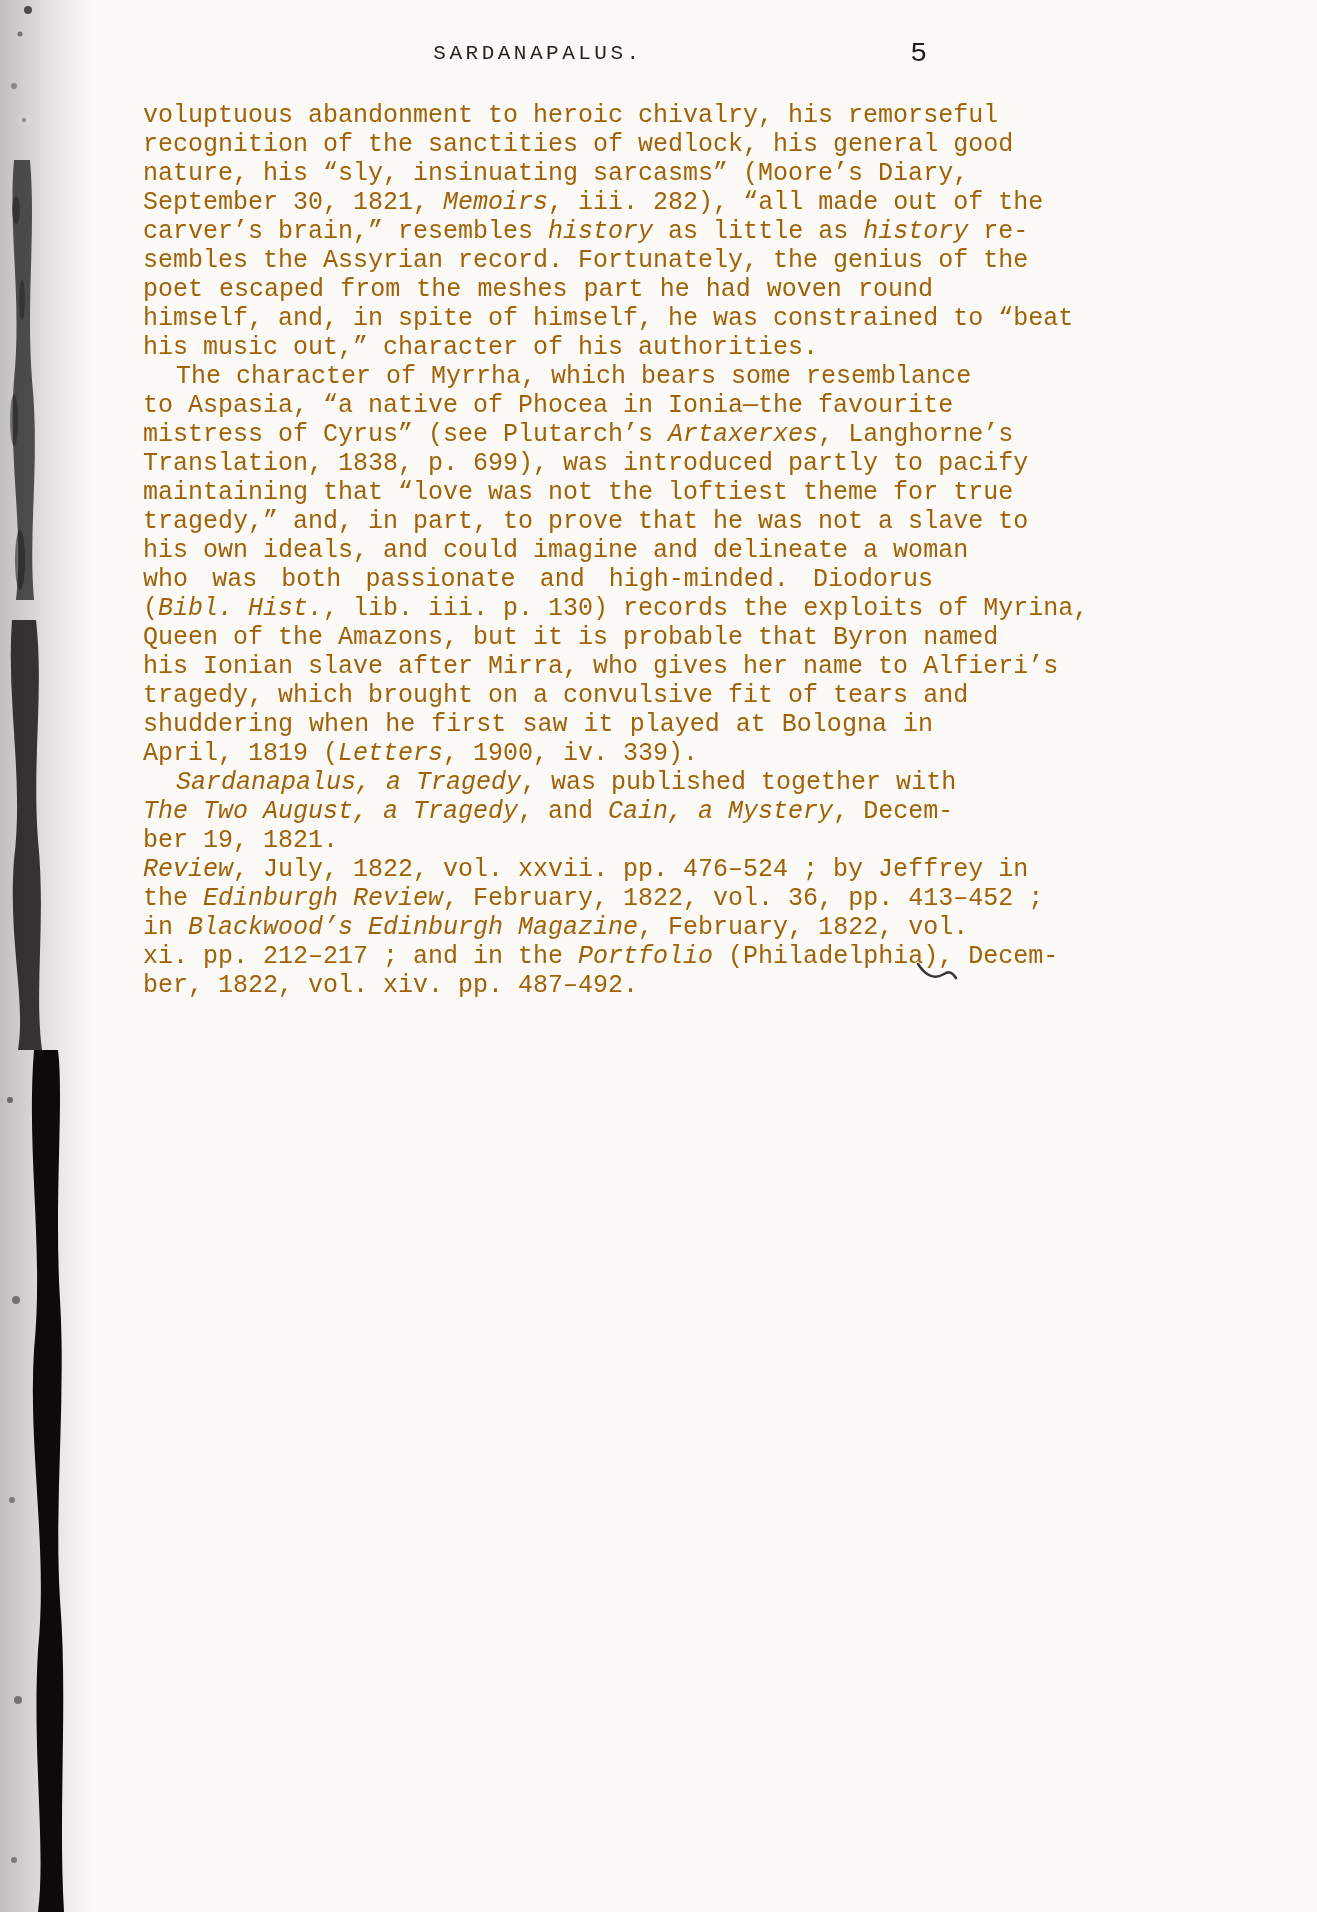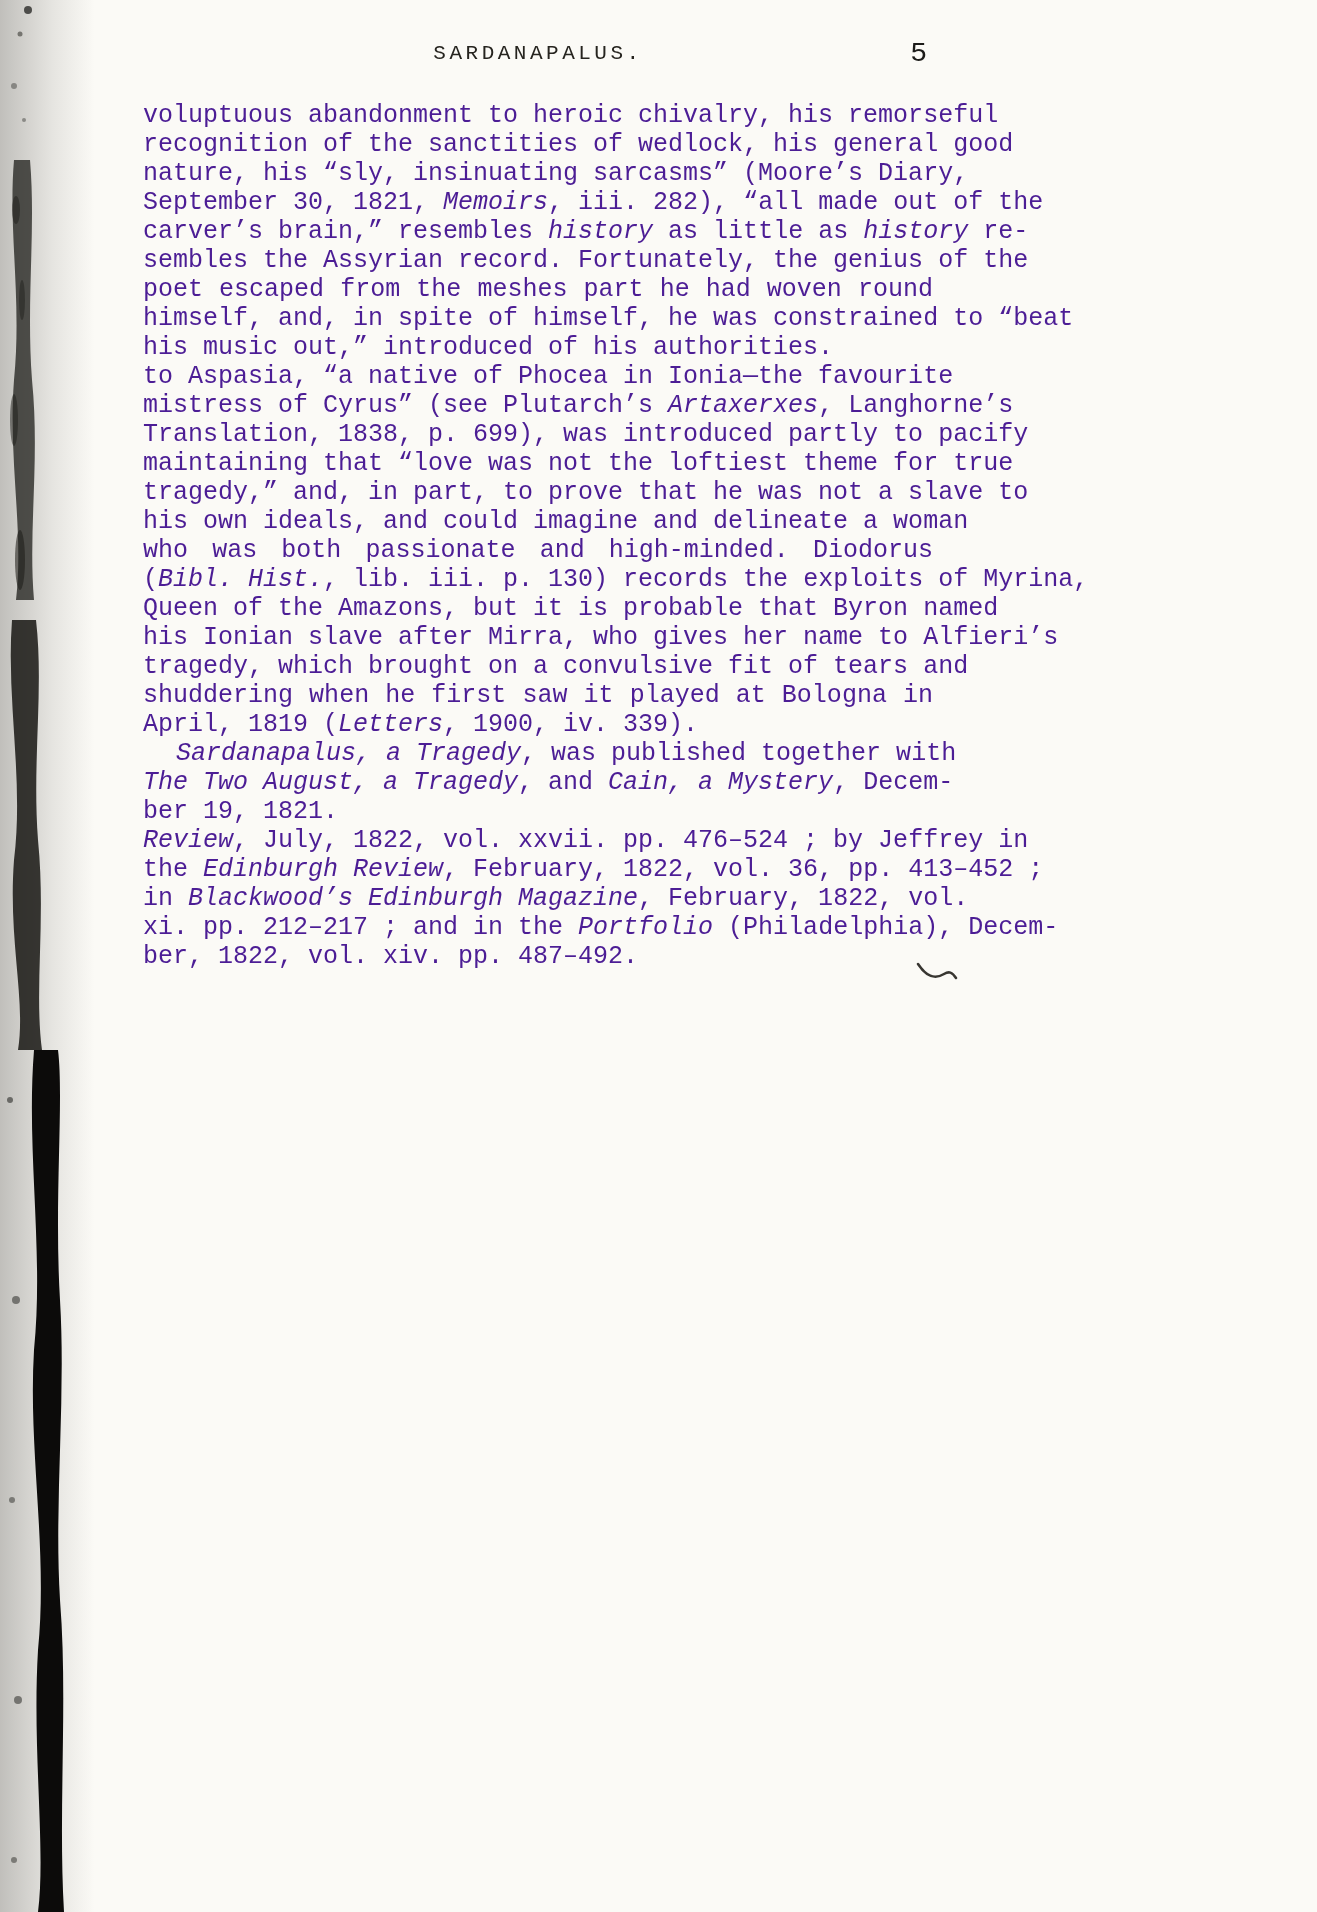--- a/index.html
+++ b/index.html
@@ -35,21 +35,21 @@
     position:absolute;left:143px;top:101px;width:790px;
   }
   .line{
     font-size:25px;
     line-height:29px;
     height:29px;
     white-space:nowrap;      
     text-align:justify;
     text-align-last:justify;
     text-justify:inter-word;
-    color:#4c1d95;
+    color:#a16207;
   }
   .line.last{text-align-last:left;}
   .line.indent{text-indent:33px;}
   .em{font-style:italic;}
   
   .ink-mark{position:absolute;left:916px;top:960px;pointer-events:none;}
 </style>
 </head>
 <body>
 
@@ -85,21 +85,22 @@
 
   <div class="text-block">
       <div class="line"><span>voluptuous abandonment to heroic chivalry, his remorseful</span></div>
       <div class="line"><span>recognition of the sanctities of wedlock, his general good</span></div>
       <div class="line"><span>nature, his “sly, insinuating sarcasms” (Moore’s Diary,</span></div>
       <div class="line"><span>September 30, 1821, </span><span class="em">Memoirs</span><span>, iii. 282), “all made out of the</span></div>
       <div class="line"><span>carver’s brain,” resembles </span><span class="em">history</span><span> as little as </span><span class="em">history</span><span> re-</span></div>
       <div class="line"><span>sembles the Assyrian record.  Fortunately, the genius of the</span></div>
       <div class="line"><span>poet escaped from the meshes part he had woven round</span></div>
       <div class="line"><span>himself, and, in spite of himself, he was constrained to “beat</span></div>
-      <div class="line last"><span>his music out,” introduced of his authorities.</span></div>
+      <div class="line last"><span>his music out,” character of his authorities.</span></div>
+      <div class="line indent"><span>The character of Myrrha, which bears some resemblance</span></div>
       <div class="line"><span>to Aspasia, “a native of Phocea in Ionia—the favourite</span></div>
       <div class="line"><span>mistress of Cyrus” (see Plutarch’s </span><span class="em">Artaxerxes</span><span>, Langhorne’s</span></div>
       <div class="line"><span>Translation, 1838, p. 699), was introduced partly to pacify</span></div>
       <div class="line"><span>maintaining that “love was not the loftiest theme for true</span></div>
       <div class="line"><span>tragedy,” and, in part, to prove that he was not a slave to</span></div>
       <div class="line"><span>his own ideals, and could imagine and delineate a woman</span></div>
       <div class="line"><span>who was both passionate and high-minded.  Diodorus</span></div>
       <div class="line"><span>(</span><span class="em">Bibl. Hist.</span><span>, lib. iii. p. 130) records the exploits of Myrina,</span></div>
       <div class="line"><span>Queen of the Amazons, but it is probable that Byron named</span></div>
       <div class="line"><span>his Ionian slave after Mirra, who gives her name to Alfieri’s</span></div>

